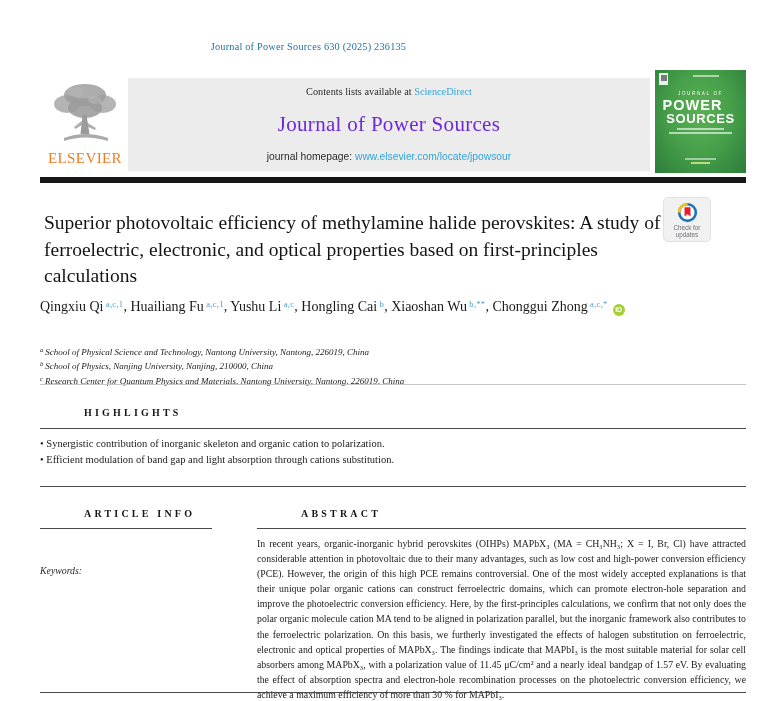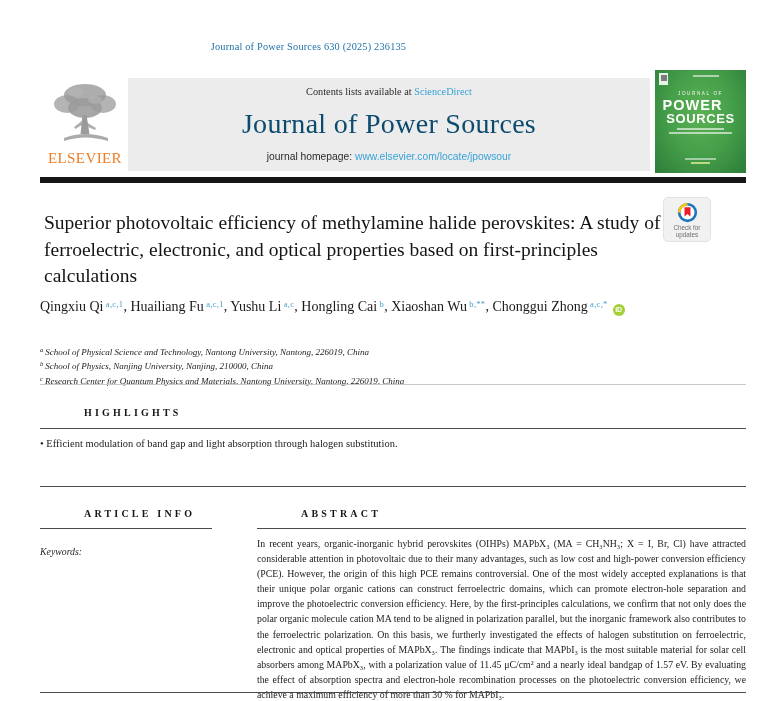--- a/index.html
+++ b/index.html
@@ -11,21 +11,21 @@
 
   
   .citation{top:41px;left:0;width:617px;text-align:center;font-size:10.3px;color:#1e71a8;letter-spacing:.2px;}
 
   
   .logo-block{left:42px;top:80px;width:86px;height:92px;text-align:center;}
   .elsevier-word{font-size:15px;color:#ef7d22;letter-spacing:.4px;margin-top:-2px;font-family:"Liberation Serif",serif;}
   .gray-box{left:128px;top:78px;width:522px;height:93px;background:#ececec;display:flex;flex-direction:column;align-items:center;justify-content:space-between;box-sizing:border-box;padding:8px 0 9px 0;}
   .contents-line{font-size:10.3px;color:#2b2b2b;}
   .link-blue{color:#37a3d8;text-decoration:none;cursor:pointer;}
-  .journal-title{font-size:28px;color:#0c4a6e;letter-spacing:.3px;}
+  .journal-title{font-size:21px;color:#6d28d9;letter-spacing:.3px;}
   .homepage-line{font-family:"Liberation Sans","DejaVu Sans",sans-serif;font-size:10.3px;color:#2b2b2b;}
 
   
   .cover{left:655px;top:70px;width:91px;height:103px;background:radial-gradient(ellipse at 50% 42%,#5cb053 0%,#46a04a 48%,#2d7c39 100%);overflow:hidden;font-family:"Liberation Sans","DejaVu Sans",sans-serif;color:#fff;}
   .cover-minilogo{position:absolute;left:4px;top:3px;width:9px;height:12px;background:rgba(255,255,255,.88);}
   .cover-minilogo:after{content:"";position:absolute;left:1.5px;top:2px;width:6px;height:6px;background:#7b7b7b;}
   .cover-topbar{position:absolute;left:38px;top:5px;width:26px;height:2px;background:rgba(255,255,255,.55);}
   .cover-journalof{position:absolute;left:0;top:21px;width:91px;text-align:center;font-size:4.6px;letter-spacing:1.6px;opacity:.95;}
   .cover-power{position:absolute;left:0;top:27px;width:75px;text-align:center;font-size:14.5px;font-weight:bold;letter-spacing:1px;}
   .cover-sources{position:absolute;left:0;top:41px;width:91px;text-align:center;font-size:13px;font-weight:bold;letter-spacing:.6px;}
@@ -52,21 +52,21 @@
   .affil-sup{font-size:6.5px;vertical-align:3px;margin-right:2px;}
 
   .rule{height:1px;background:#4a4a49;}
   .rule-light{height:1px;background:#c9c9c9;}
 
   .sec-head{font-size:10px;font-weight:bold;letter-spacing:3.2px;color:#161616;margin-left:44px;}
 
   .hl-list{left:40px;top:436px;width:700px;font-size:10.5px;line-height:15.5px;color:#1a1a1a;}
   .hl-item:before{content:"\2022  ";}
 
-  .kw{left:40px;top:545px;width:200px;font-size:9.8px;line-height:13px;color:#1f1f1f;}
+  .kw{left:40px;top:564px;width:200px;font-size:9.8px;line-height:13px;color:#1f1f1f;}
   .kw-label{font-style:italic;}
 
   .abstract-text{left:257px;top:536px;width:489px;font-size:9.8px;line-height:15.1px;text-align:justify;color:#1a1a1a;}
 </style>
 </head>
 <body>
 
 <div class="abs citation">Journal of Power Sources 630 (2025) 236135</div>
 
 <div class="abs logo-block">
@@ -124,21 +124,22 @@
     <div><span class="affil-sup">a</span><span>School of Physical Science and Technology, Nantong University, Nantong, 226019, China</span></div>
     <div><span class="affil-sup">b</span><span>School of Physics, Nanjing University, Nanjing, 210000, China</span></div>
     <div><span class="affil-sup">c</span><span>Research Center for Quantum Physics and Materials, Nantong University, Nantong, 226019, China</span></div>
   </div>
 
 <div class="abs rule-light" style="left:40px;top:384px;width:706px;"></div>
 
 <div class="abs sec-head" style="left:40px;top:407px;">HIGHLIGHTS</div>
 <div class="abs rule" style="left:40px;top:428px;width:706px;"></div>
 <div class="abs hl-list">
-    <div class="hl-item">Efficient modulation of band gap and light absorption through halogen substitution.</div>
+    <div class="hl-item">Synergistic contribution of inorganic skeleton and organic cation to polarization.</div>
+    <div class="hl-item">Efficient modulation of band gap and light absorption through cations substitution.</div>
   </div>
 <div class="abs rule" style="left:40px;top:486px;width:706px;"></div>
 
 <div class="abs sec-head" style="left:40px;top:508px;">ARTICLE INFO</div>
 <div class="abs rule" style="left:40px;top:528px;width:172px;"></div>
 <div class="abs sec-head" style="left:257px;top:508px;">ABSTRACT</div>
 <div class="abs rule" style="left:257px;top:528px;width:489px;"></div>
 
 <div class="abs kw">
   <div class="kw-label">Keywords:</div>

